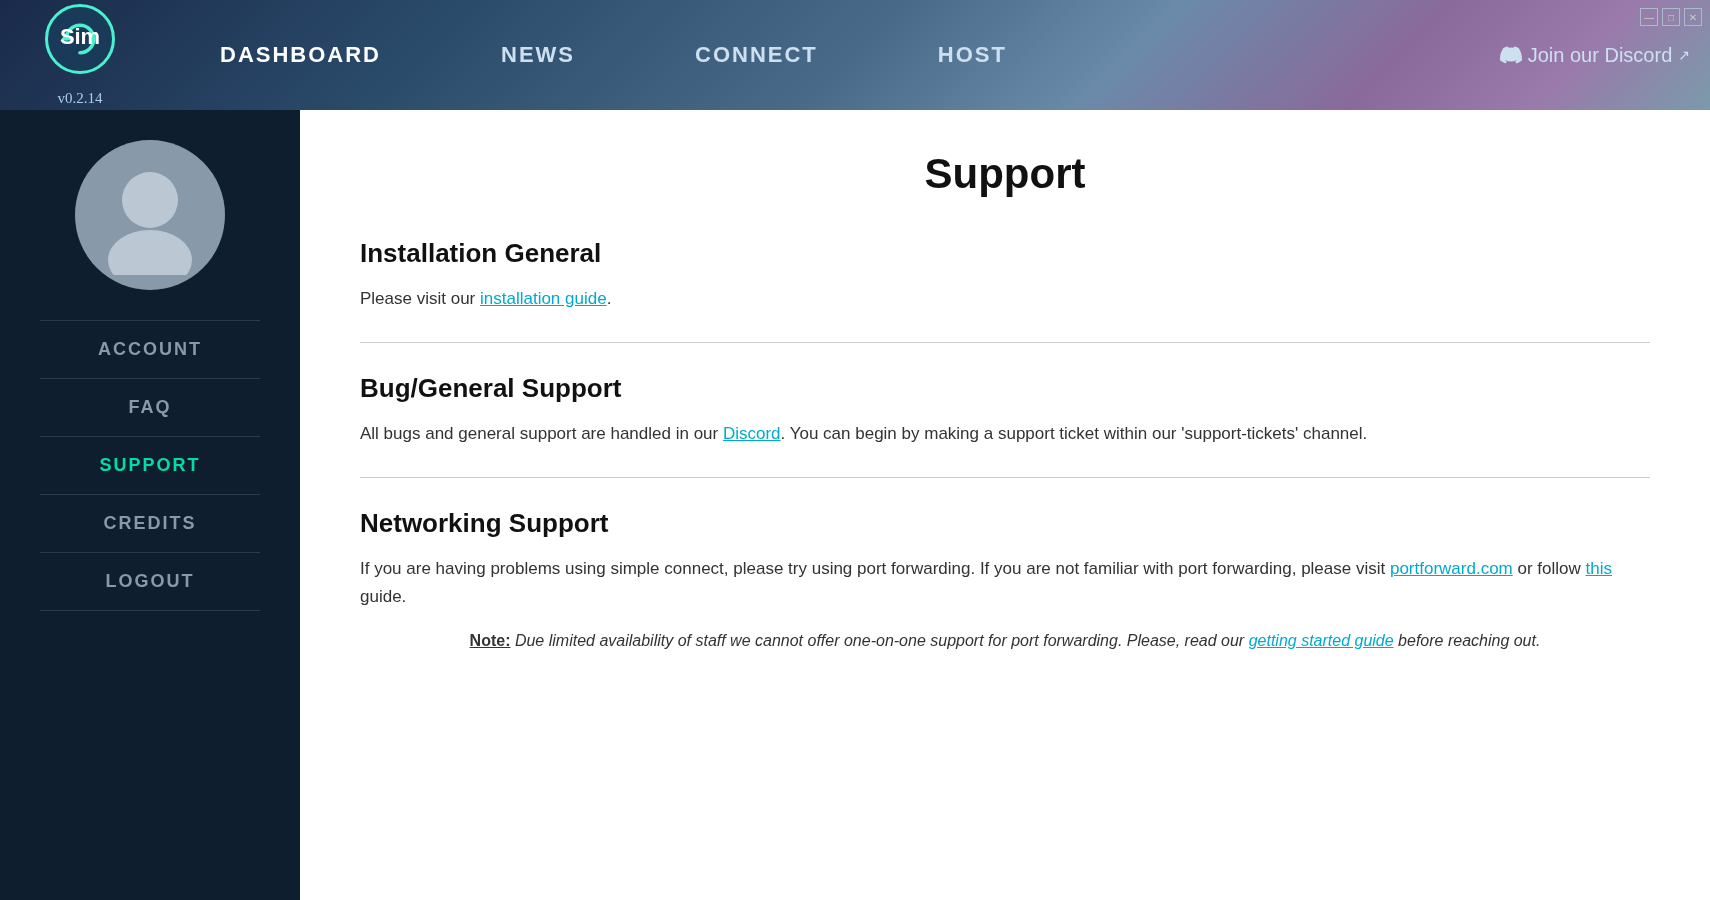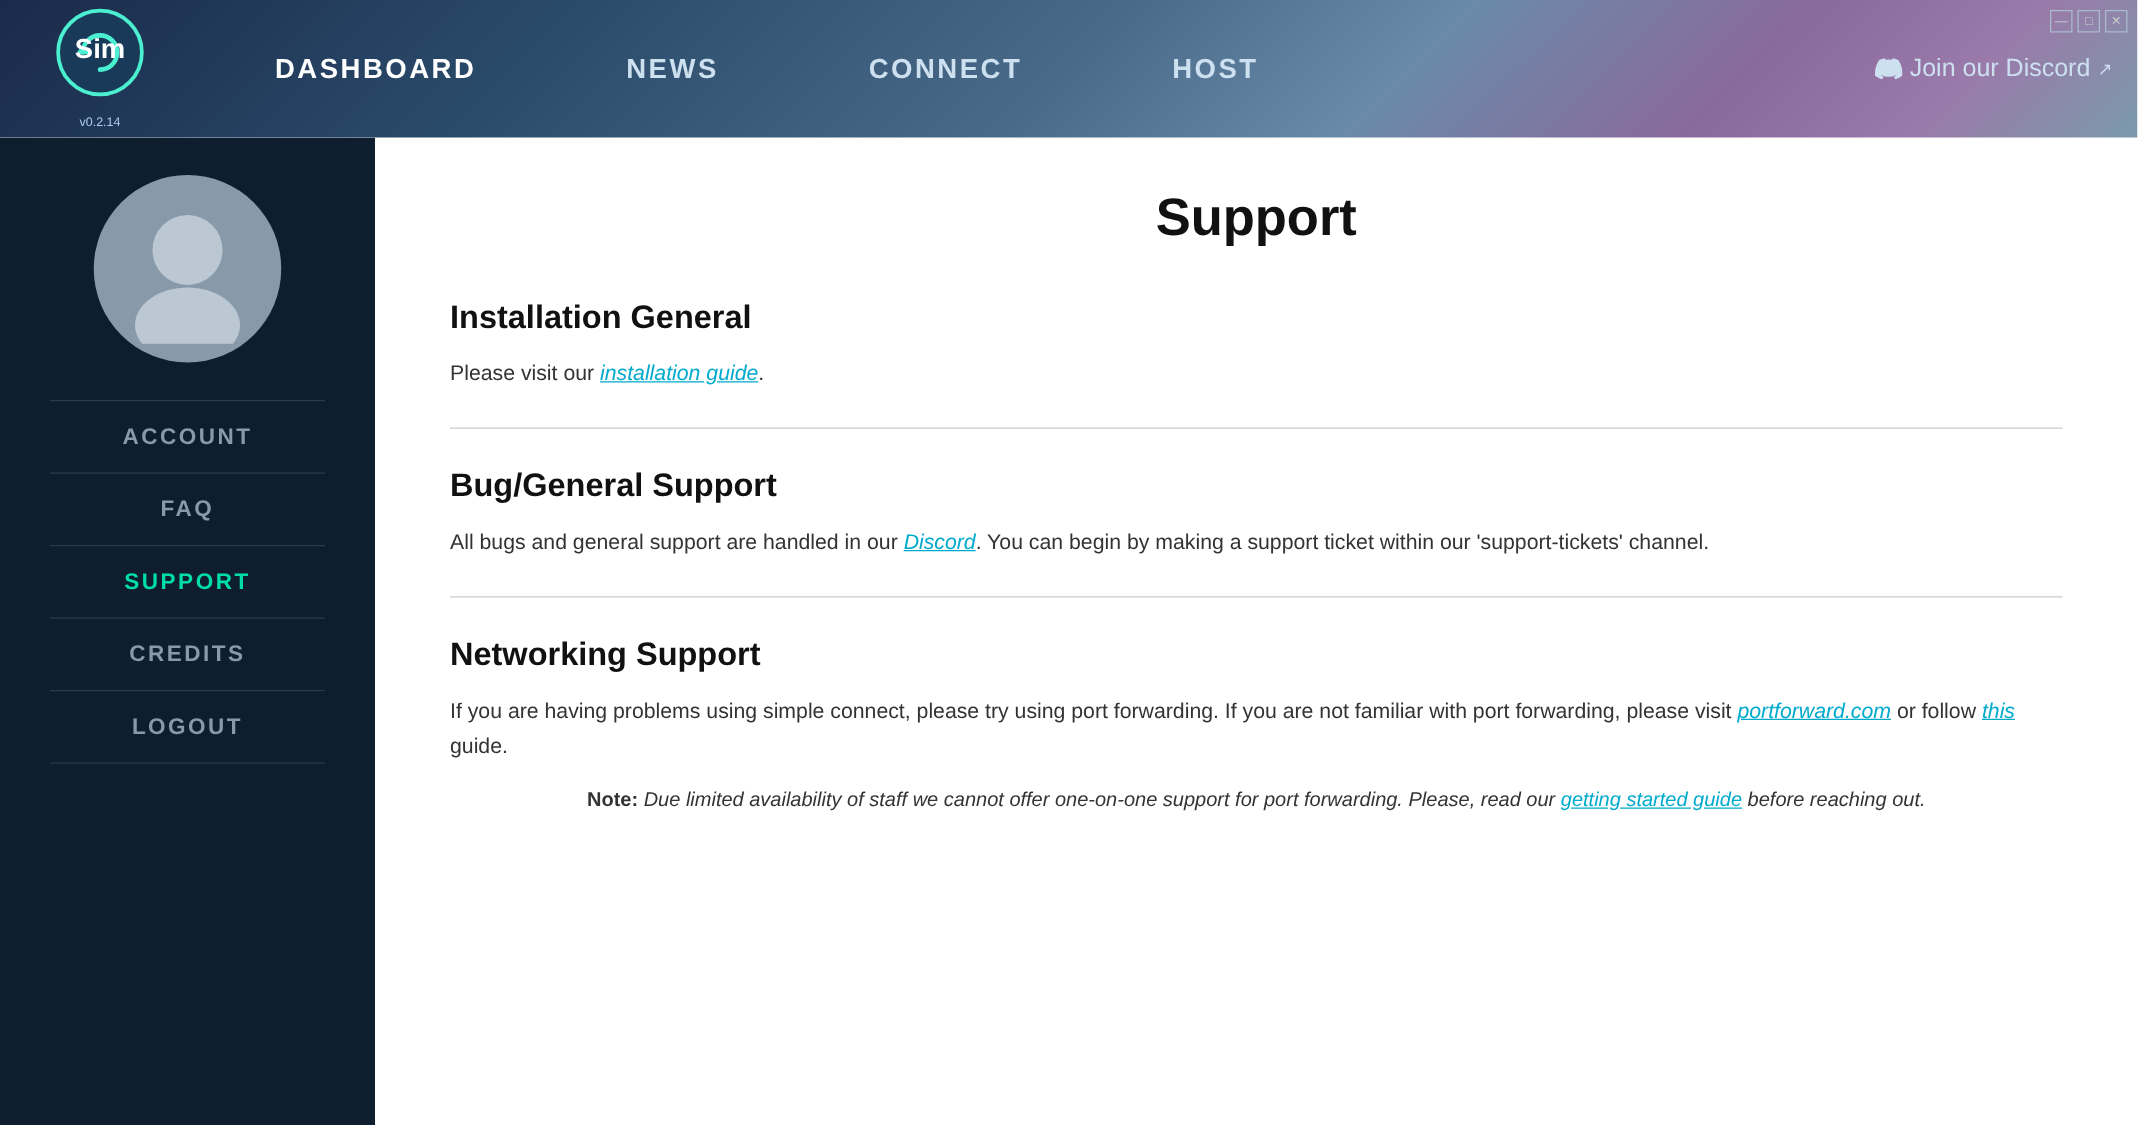--- a/index.html
+++ b/index.html
@@ -38,22 +38,23 @@
     }
 
     .logo-svg text {
       fill: white;
       font-size: 24px;
       font-weight: bold;
     }
 
     .version-text {
       color: #aaccee;
-      font-size: 10px;
+      font-size: 15px;
       margin-top: 16px;
+      font-family: Liberation Serif, serif;
     }
 
     .nav-area {
       flex: 1;
       display: flex;
       align-items: center;
       justify-content: flex-start;
       padding-left: 60px;
       gap: 120px;
     }
@@ -200,41 +201,41 @@
     .section-text {
       font-size: 17px;
       color: #333;
       line-height: 1.6;
     }
 
     .section-link {
       color: #00aacc;
       text-decoration: underline;
       cursor: pointer;
-      font-style: italic;
     }
 
     .section-divider {
       width: 100%;
       height: 1px;
       background: #cccccc;
       margin: 30px 0;
     }
 
     .note-text {
       font-size: 16px;
       color: #333;
       font-style: italic;
       text-align: center;
       line-height: 1.6;
     }
 
     .note-bold {
       font-weight: 700;
       font-style: normal;
+      text-decoration: underline;
     }
   </style>
 </head>
 <body>
 
 <header class="header">
   <div class="logo-area">
     <div class="logo-circle">
       <svg class="logo-svg" viewBox="0 0 70 70" width="70" height="70">
 

